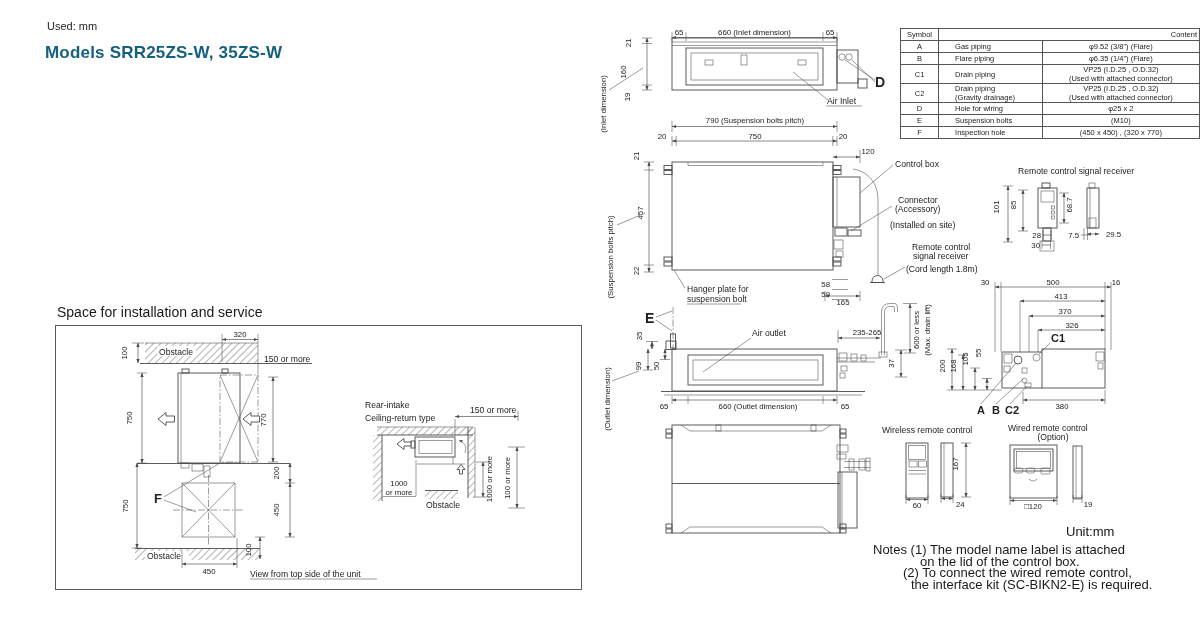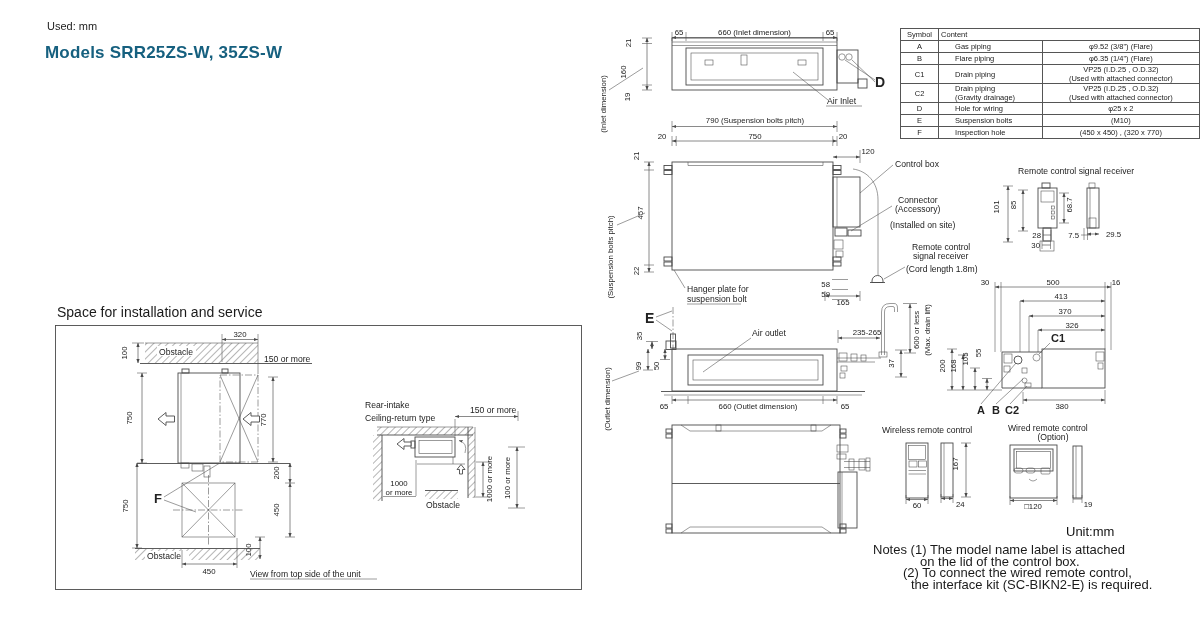--- a/index.html
+++ b/index.html
@@ -4,21 +4,21 @@
 <style>
   html,body{margin:0;padding:0;background:#fff;}
   body{width:1200px;height:617px;position:relative;overflow:hidden;
        font-family:"Liberation Sans",sans-serif;color:#222;}
   .abs{position:absolute;}
   #unit-label{left:47px;top:20px;font-size:11px;color:#222;}
   #model-title{left:45px;top:31px;font-size:17px;font-weight:bold;color:#16607f;letter-spacing:.2px;margin-top:12px;}
   #install-title{left:57px;top:304px;font-size:14px;color:#1a1a1a;}
   #spec-table{position:absolute;left:900px;top:28px;border-collapse:collapse;font-size:7.5px;color:#222;table-layout:fixed;}
   #spec-table td{border:1px solid #555;padding:0 2px;line-height:1.2;height:11px;overflow:hidden;}
-  #spec-table .c{text-align:left;}
+  #spec-table .c{text-align:right;}
   #spec-table .sym{width:34px;text-align:center;}
   #spec-table .itm{width:90px;padding-left:16px;}
   #spec-table .val{width:166px;text-align:center;}
   #unit-mm{left:1066px;top:524px;font-size:13px;color:#111;}
   #notes{left:873px;top:544px;font-size:13px;line-height:11.5px;color:#1a1a1a;}
   #notes .in2{margin-left:47px;} #notes .in1{margin-left:30px;} #notes .in3{margin-left:38px;}
   svg{position:absolute;overflow:visible;}
   svg text{font-family:"Liberation Sans",sans-serif;fill:#222;} .t8{font-size:7.8px;} .t9{font-size:8.6px;}
   .b{font-weight:bold;} .m{text-anchor:middle;} .e{text-anchor:end;}
   .ln{stroke:#4a4a4a;stroke-width:0.9;fill:none;}

